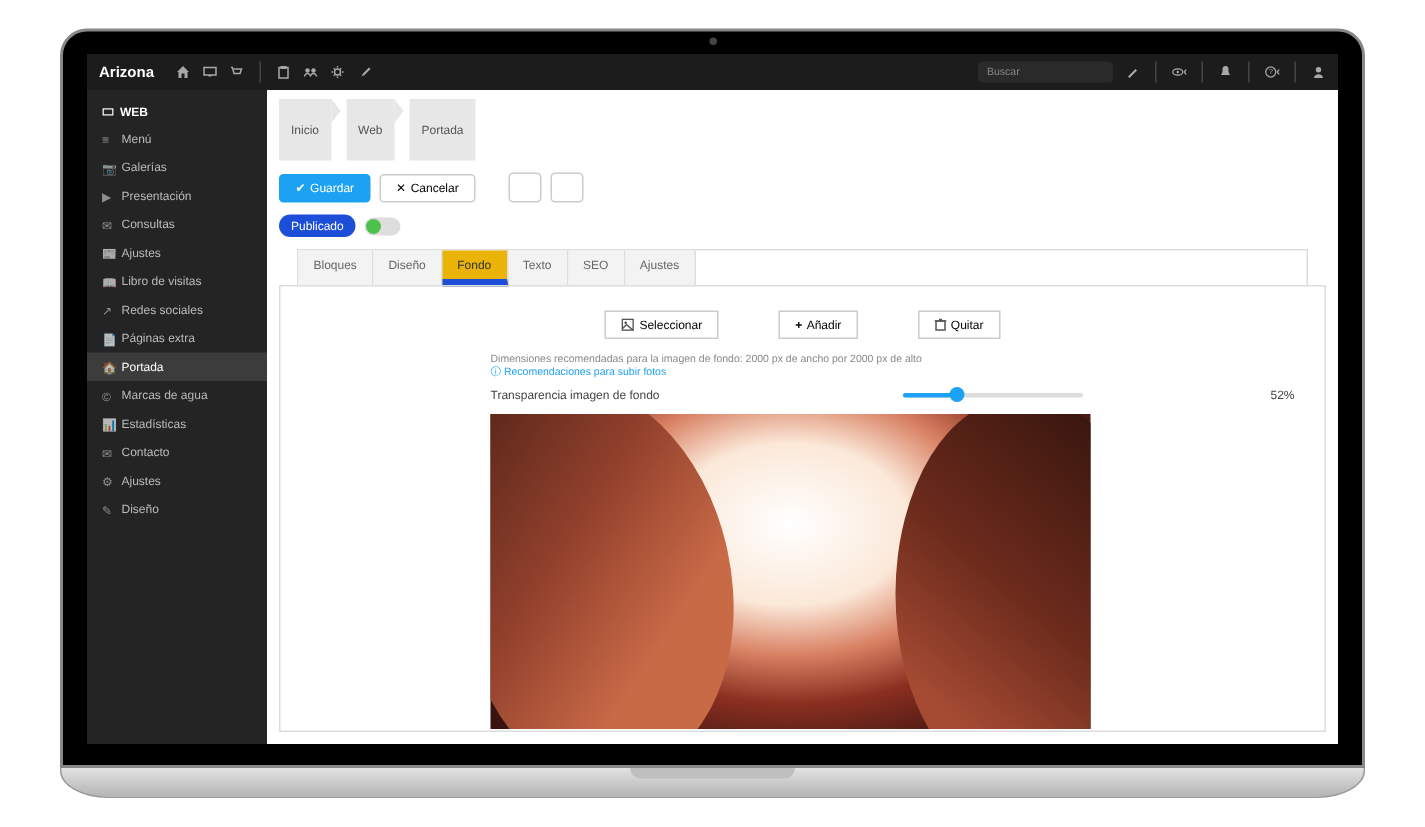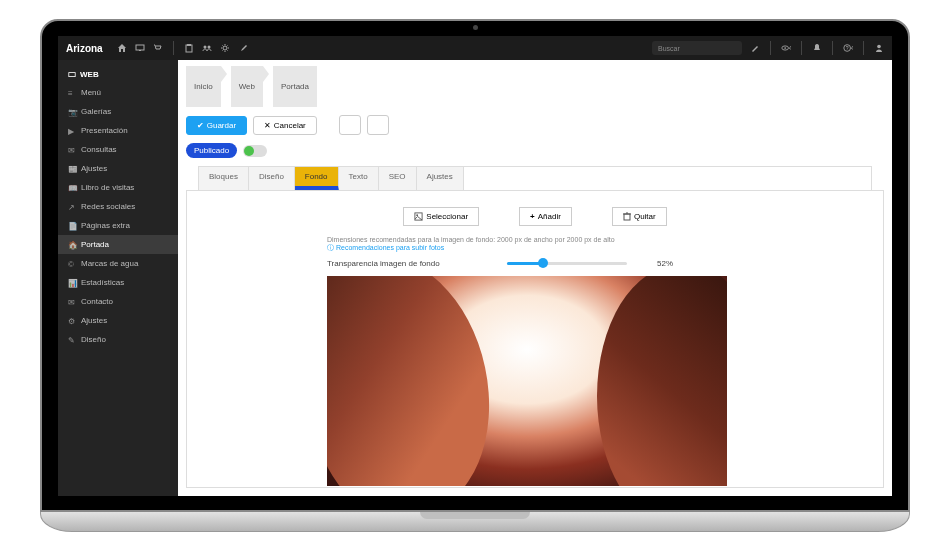--- a/index.html
+++ b/index.html
@@ -41,21 +41,21 @@
 
 .tabs{display:flex;border:1px solid #ddd;border-bottom:none;margin:0 20px;font-size:8px;}
 .tab{padding:5px 10px;background:#f3f3f3;border-right:1px solid #ddd;color:#666;cursor:pointer;}
 .tab.active{background:#eab308;color:#333;border-bottom:5px solid #1d4ed8;margin-bottom:-1px;}
 .panel{border:1px solid #ddd;margin:0 8px 8px;padding:12px 20px;flex:1;overflow:auto;}
 
 .panel-btns{display:flex;gap:40px;justify-content:center;margin:4px 0 10px;}
 .pbtn{border:1px solid #ccc;padding:4px 10px;font-size:8px;display:flex;align-items:flex-end;gap:3px;cursor:pointer;background:#fff;}
 .dims{color:#888;font-size:7px;margin-left:120px;}
 .link{color:#1da1f2;font-size:7px;margin-left:120px;}
-.ctrl-row{display:flex;align-items:center;margin:6px 0 6px 120px;font-size:8px;color:#444;gap:30px;}
+.ctrl-row{display:flex;align-items:center;margin:6px 0 6px 120px;font-size:8px;color:#444;gap:30px;justify-content:space-between;}
 .slider{width:120px;height:3px;background:#ddd;position:relative;border-radius:2px;}
 .slider-fill{position:absolute;left:0;top:0;height:3px;width:30%;background:#1da1f2;border-radius:2px;}
 .slider-knob{position:absolute;left:30%;top:-4px;width:10px;height:10px;background:#1da1f2;border-radius:50%;transform:translateX(-50%);}
 .radio{width:8px;height:8px;border:1px solid #555;border-radius:50%;display:inline-block;margin-right:3px;vertical-align:middle;}
 .radio.sel::after{content:'';display:block;width:4px;height:4px;background:#333;border-radius:50%;margin:1px;}
 .preview{margin:8px 0 0 120px;width:400px;height:210px;background:radial-gradient(ellipse at 50% 35%,#fff 0%,#fbe8d8 28%,#d98264 45%,#8a2f20 62%,#3a1410 85%);position:relative;overflow:hidden;}
 .preview::before{content:'';position:absolute;left:-20px;top:-20px;width:180px;height:260px;border-radius:40% 50% 50% 40%;background:linear-gradient(135deg,#4a1f15 0%,#91402c 40%,#c96a47 70%);transform:rotate(-12deg);}
 .preview::after{content:'';position:absolute;right:-30px;top:-10px;width:160px;height:260px;border-radius:50% 40% 40% 50%;background:linear-gradient(-140deg,#2e120c 0%,#6d2b1c 50%,#a54b33 80%);}
 svg{display:block;}
 </style>

